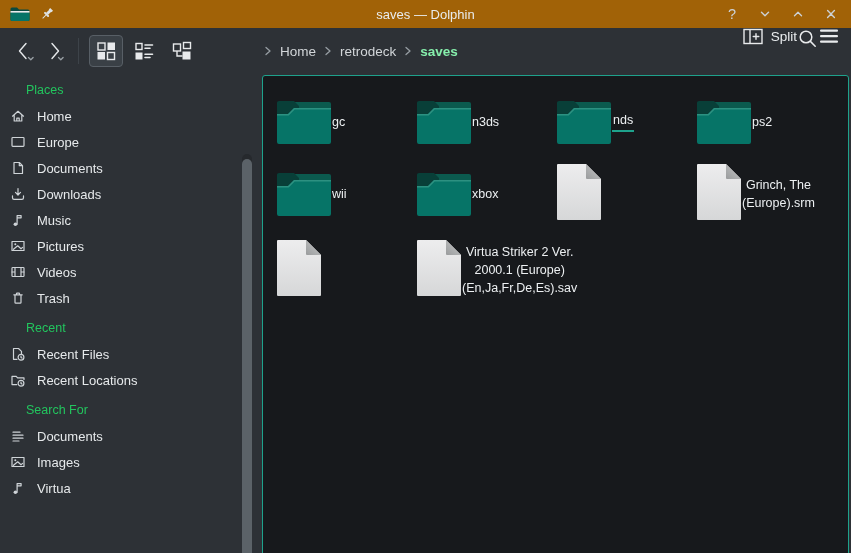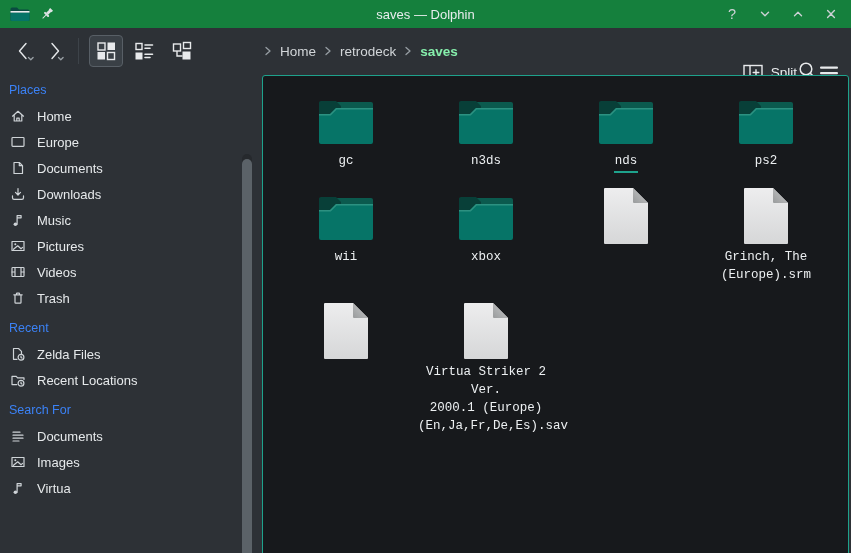--- a/index.html
+++ b/index.html
@@ -7,21 +7,21 @@
   body {
     font-family:"Liberation Sans", sans-serif;
     background:#2d3136;
     color:#e9ecee;
     -webkit-font-smoothing:antialiased;
   }
   .window { position:relative; width:851px; height:553px; }
 
   
   .titlebar {
-    position:relative; height:28px; background:#15803d;
+    position:relative; height:28px; background:#a16207;
     display:flex; align-items:center; padding:0 10px;
   }
   .titlebar-left { display:flex; align-items:center; gap:9px; z-index:2; }
   .title {
     position:absolute; left:0; right:0; top:0; height:28px;
     display:flex; align-items:center; justify-content:center;
     font-size:13px; color:#e9ecee; pointer-events:none;
   }
   .titlebar-right { position:absolute; right:12px; top:0; height:28px; display:flex; align-items:center; gap:17px; }
   .tb-btn { display:flex; align-items:center; justify-content:center; width:16px; height:16px; cursor:pointer; }
@@ -36,31 +36,31 @@
     width:34px; height:32px; display:flex; align-items:center; justify-content:center;
     border-radius:4px; border:1px solid transparent; margin-right:4px; cursor:pointer;
   }
   .view-btn.selected { background:#3a4046; border-color:#585f66; }
   .breadcrumb {
     position:absolute; left:264px; top:0; height:46px;
     display:flex; align-items:center; gap:8px; font-size:13.5px;
   }
   .crumb { color:#d2d6d9; cursor:pointer; }
   .crumb.current { color:#86efac; font-weight:bold; }
-  .tool-right { position:absolute; right:11px; top:7px; height:46px; display:flex; align-items:flex-end; }
+  .tool-right { position:absolute; right:11px; top:0; height:46px; display:flex; align-items:flex-start; }
   .split-btn { display:flex; align-items:center; gap:8px; font-size:13.5px; color:#e9ecee; cursor:pointer; }
   .icon-btn { display:flex; align-items:center; justify-content:center; cursor:pointer; }
 
   
   .content { position:relative; height:479px; }
 
   .sidebar { position:absolute; left:0; top:0; bottom:0; width:240px; padding-top:3px; }
   .side-header {
-    height:26px; display:flex; align-items:center; padding-left:9px;
-    font-size:12.5px; color:#3b82f6;
+    height:26px; display:flex; align-items:center; padding-left:26px;
+    font-size:12.5px; color:#22c55e;
   }
   .side-header + .side-items { }
   .side-section:not(:first-child) .side-header { margin-top:4px; }
   .side-item {
     height:26px; display:flex; align-items:center; gap:11px;
     padding-left:10px; font-size:13px; color:#e6e9eb; cursor:pointer;
   }
   .side-item svg { flex:0 0 auto; }
   .si { stroke:#cfd4d8; fill:none; stroke-width:1.2; stroke-linecap:round; stroke-linejoin:round; }
   .sif { fill:#cfd4d8; stroke:none; }
@@ -76,21 +76,21 @@
 
   
   .view {
     position:absolute; left:262px; top:1px; right:2px; bottom:-3px;
     border:1px solid #1ea28c; border-radius:3px; background:#17191c;
     padding:15px 0 0 13px; overflow:hidden;
   }
   .row { display:flex; }
   .row.r1 { margin-bottom:14px; }
   .row.r2 { margin-bottom:18px; }
-  .item { width:140px; display:flex; flex-direction:column; align-items:center; cursor:pointer;font-family:Liberation Mono, monospace; }
+  .item { width:140px; display:flex; flex-direction:row; align-items:center; cursor:pointer; }
   .icon-area { height:58px; display:flex; align-items:center; justify-content:center; }
   .item-label {
     margin-top:3px; font-size:12.5px; line-height:18px; text-align:center;
     color:#edf0f2; max-width:136px; white-space:pre-line;
   }
   .hover-underline { display:inline-block; border-bottom:2px solid #1ea28c; padding:0 1px 1px; }
 
   .wicon { stroke:#ccd1d5; stroke-width:1.4; fill:none; stroke-linecap:round; stroke-linejoin:round; }
   .ticon { stroke:#e6e9eb; stroke-width:1.4; fill:none; stroke-linecap:round; stroke-linejoin:round; }
 </style>
@@ -284,21 +284,21 @@
 
       <div class="side-section">
         <div class="side-header">Recent</div>
         <div class="side-items">
           <div class="side-item">
             <svg width="16" height="16" viewBox="0 0 16 16">
                 <path class="si" d="M3.5 13.3 V2.5 h5 L11.5 5.4 V7.6 M3.5 13.3 H7"></path>
                 <circle class="si" cx="11" cy="11.3" r="2.9"></circle>
                 <path class="si" d="M11 10 V11.4 L12 12.1"></path>
               </svg>
-            <span>Zelda Files</span>
+            <span>Recent Files</span>
           </div>
           <div class="side-item">
             <svg width="16" height="16" viewBox="0 0 16 16">
                 <path class="si" d="M2 12.6 V4.4 h4.2 L7.6 5.9 H14 V7.4 M2 12.6 H6.8"></path>
                 <circle class="si" cx="11" cy="11.3" r="2.9"></circle>
                 <path class="si" d="M11 10 V11.4 L12 12.1"></path>
               </svg>
             <span>Recent Locations</span>
           </div>
         </div>

